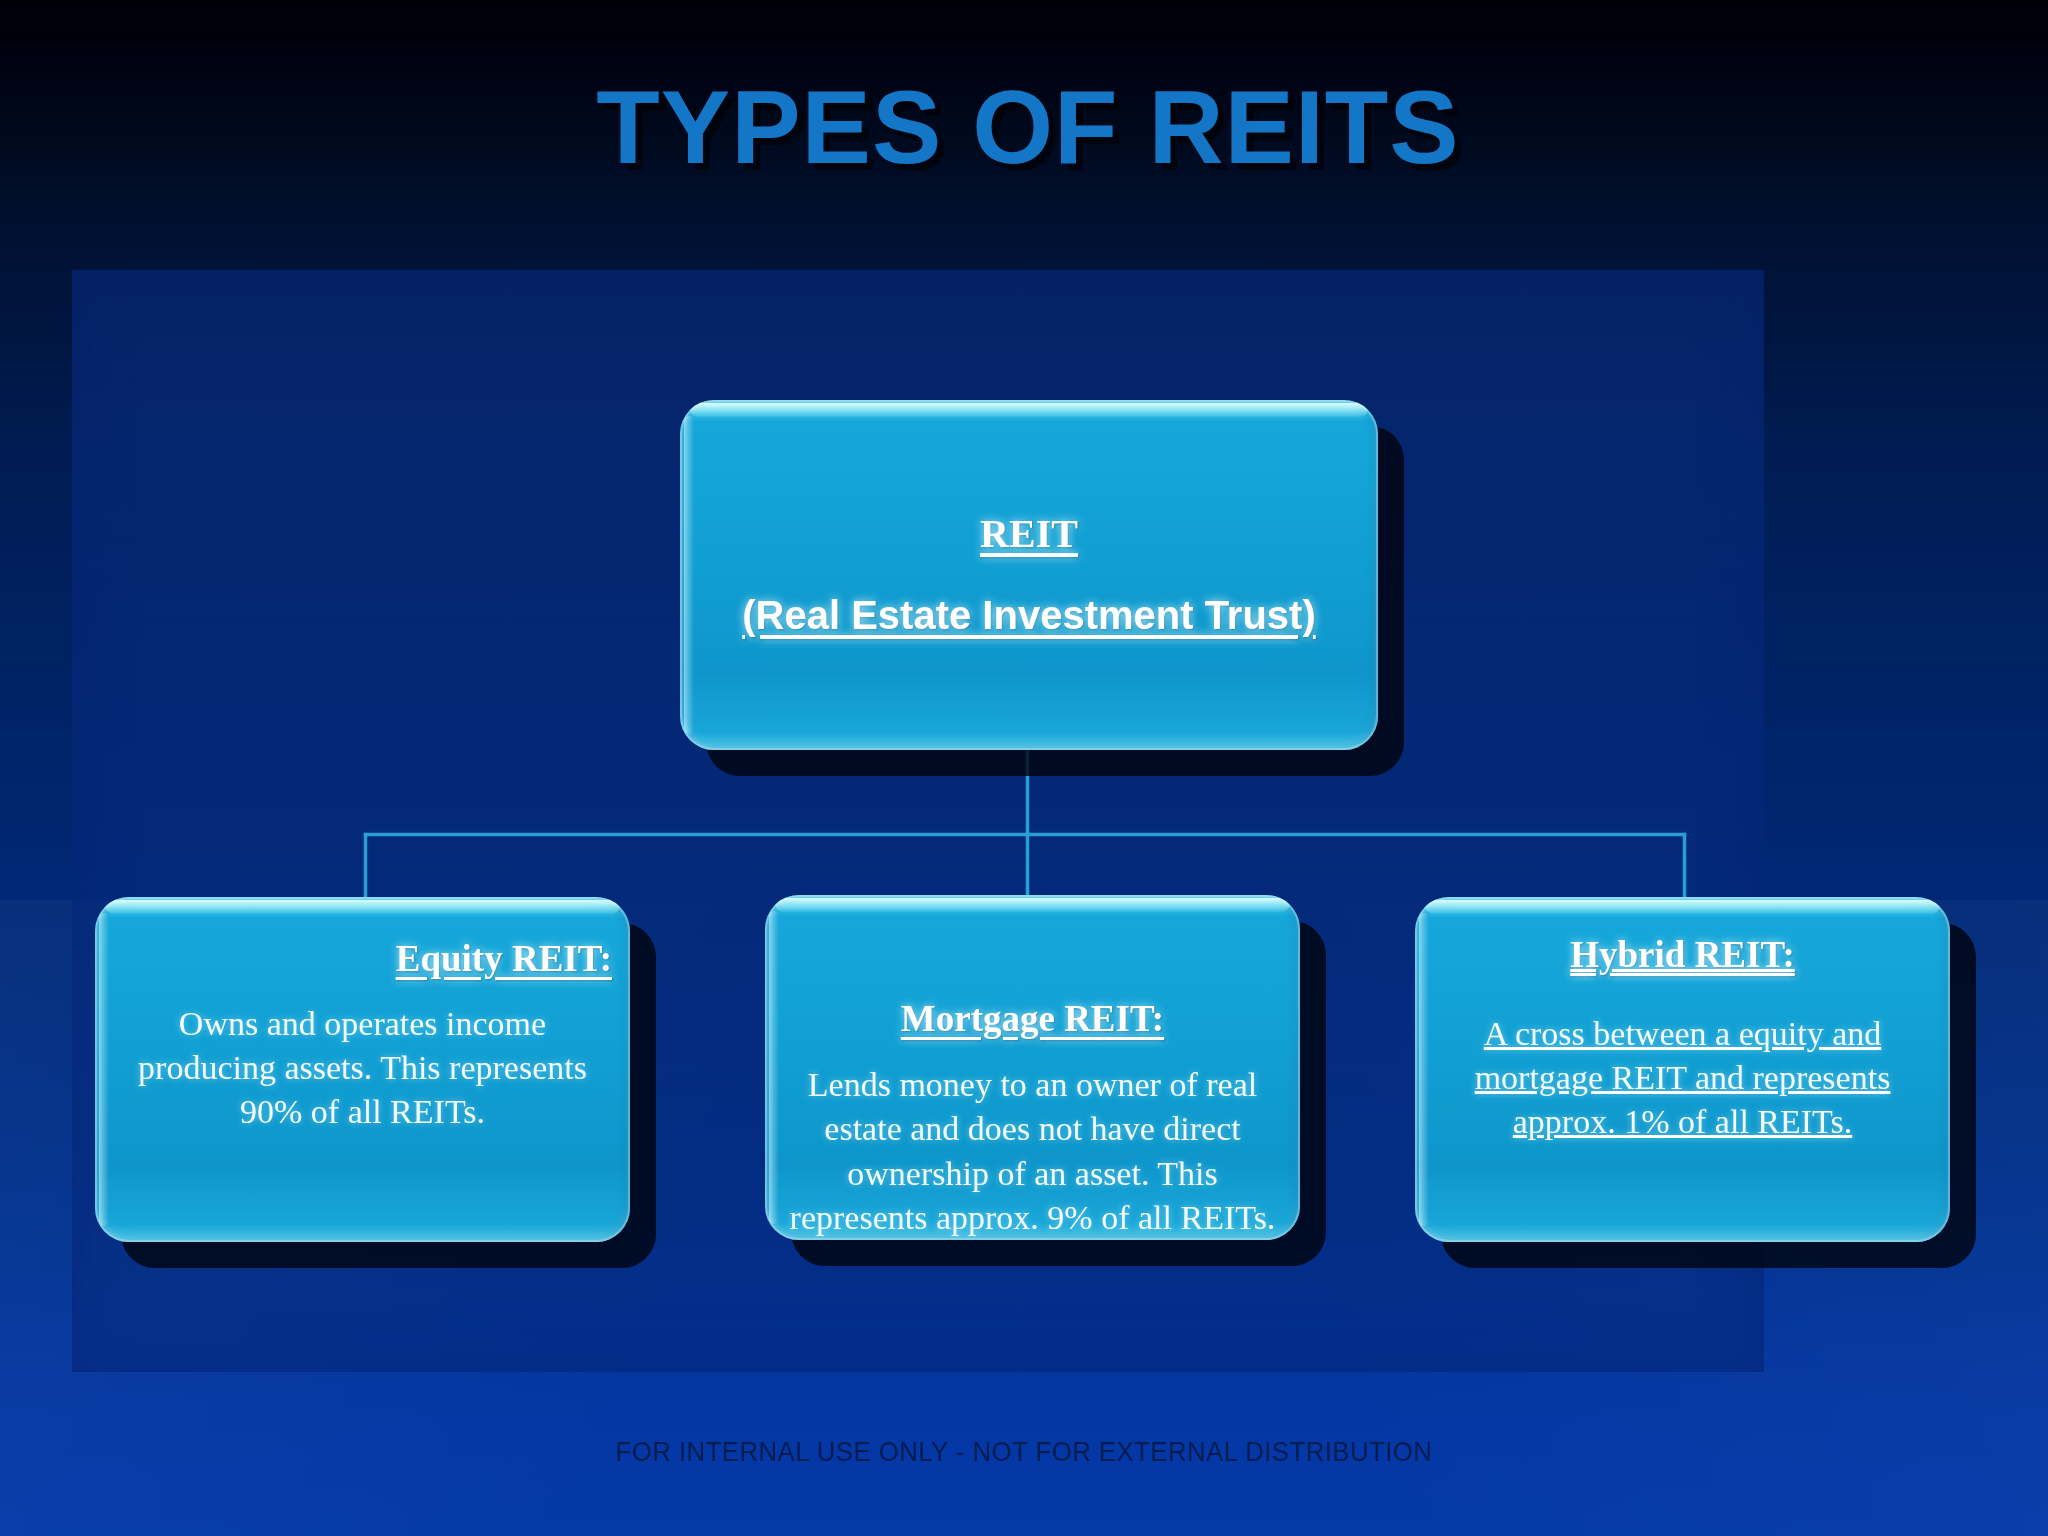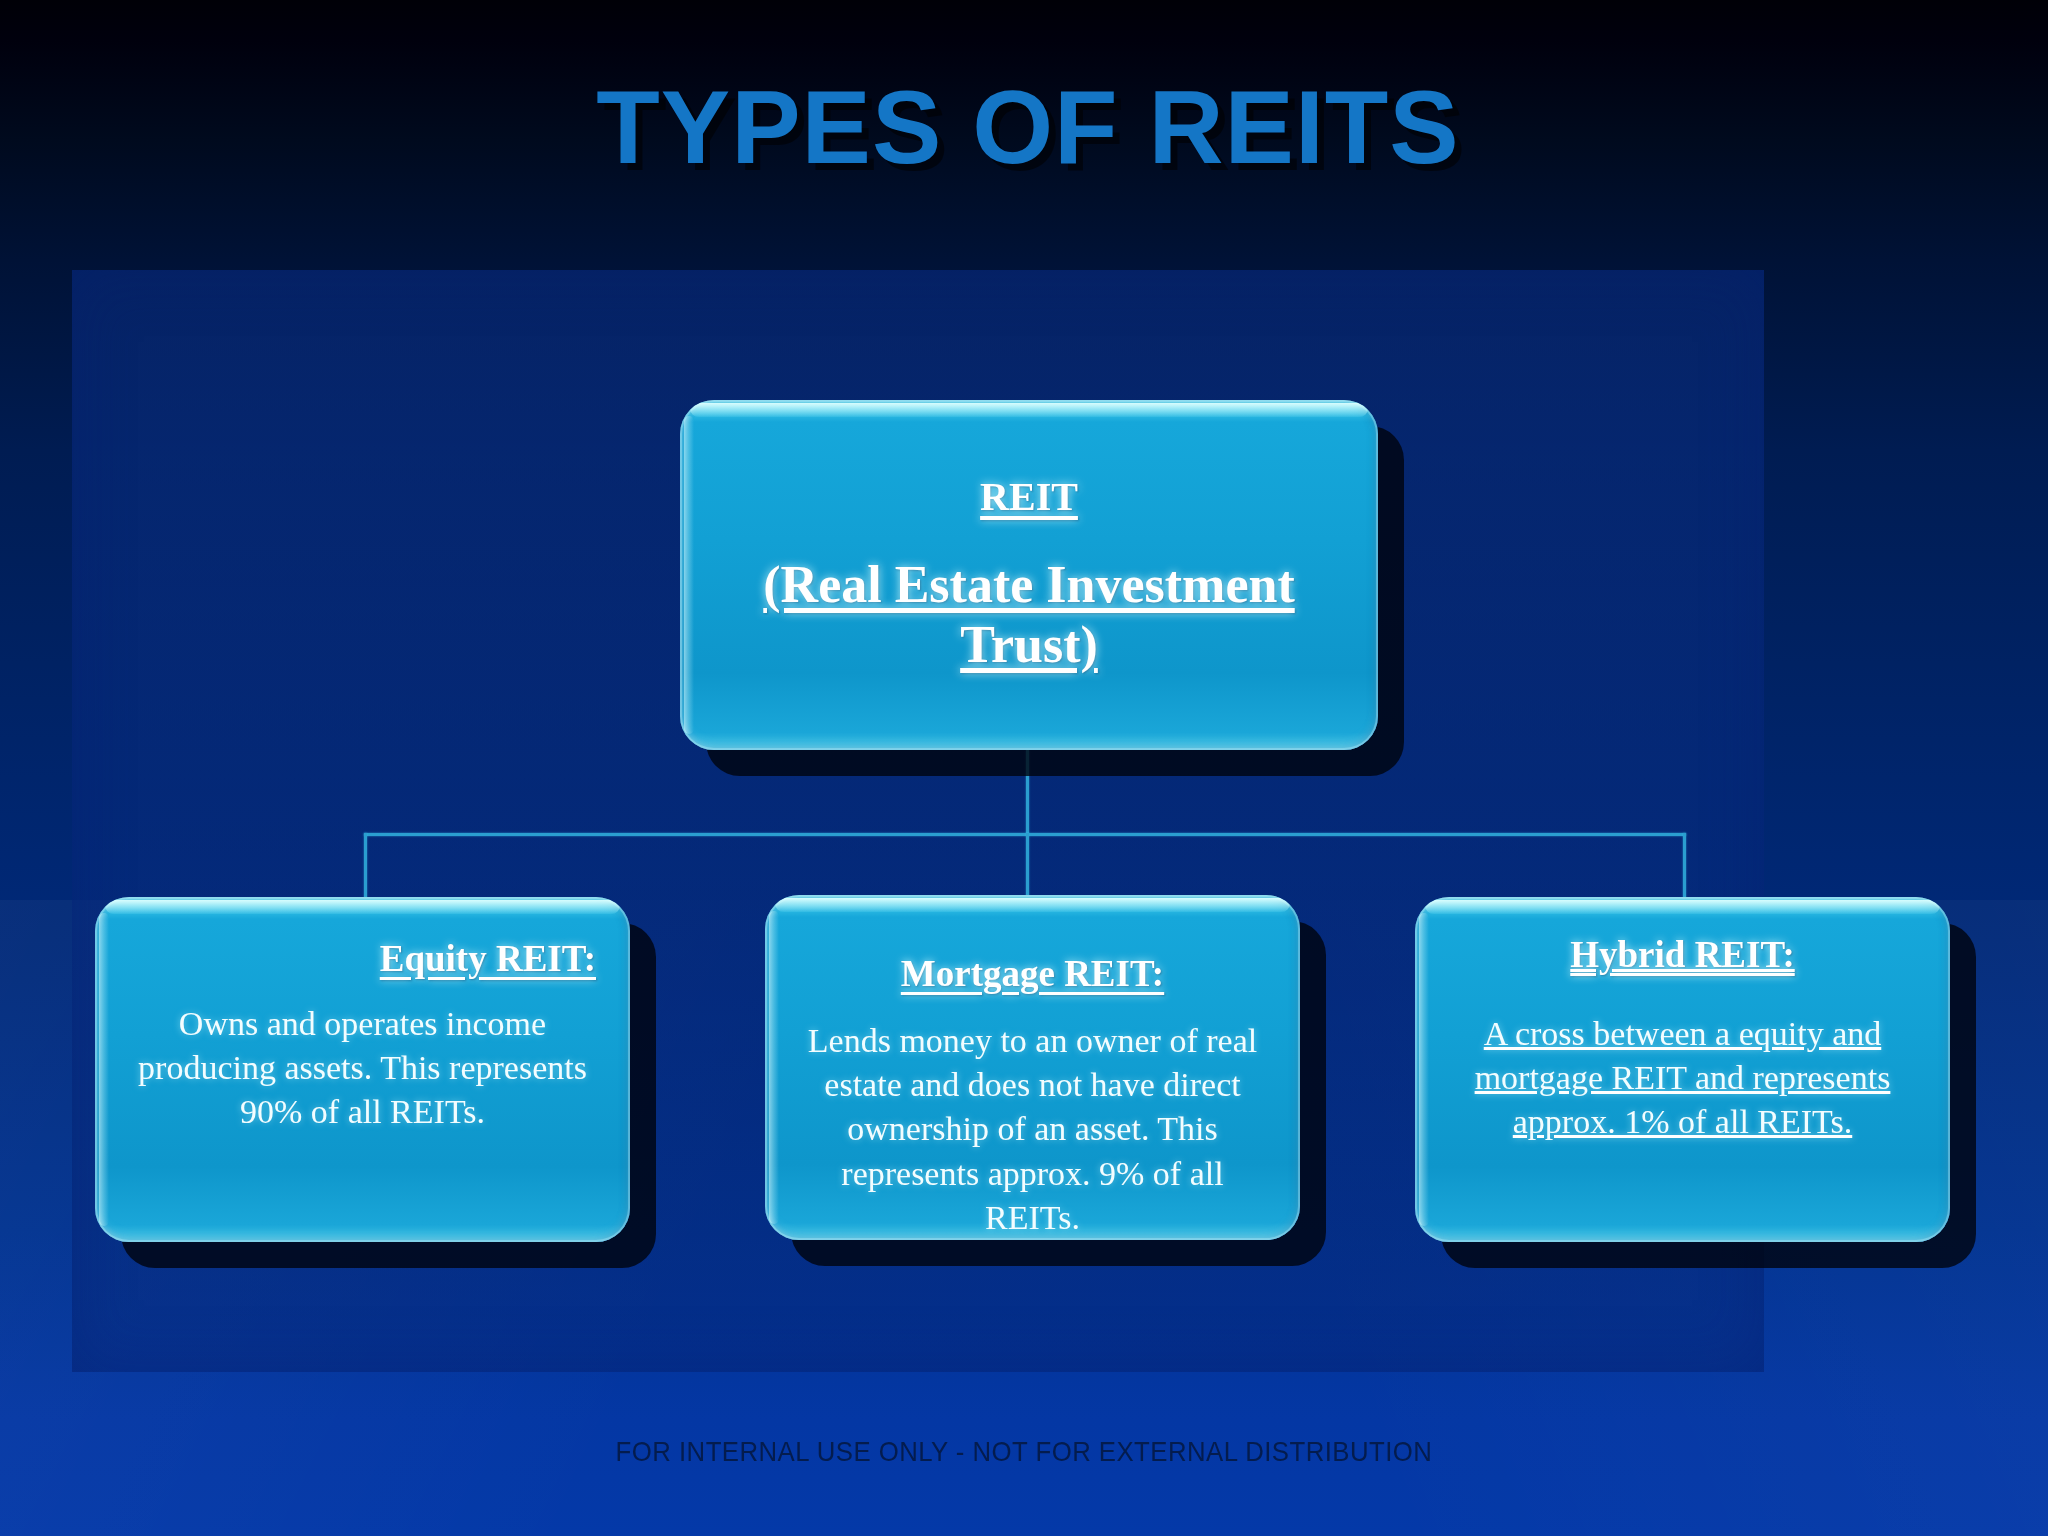--- a/index.html
+++ b/index.html
@@ -138,38 +138,38 @@
 
   #box-reit     { left: 680px;  top: 400px;  width: 698px; height: 350px; justify-content: center; }
   #box-equity   { left: 95px;   top: 897px;  width: 535px; height: 345px; }
   #box-mortgage { left: 765px;  top: 895px;  width: 535px; height: 345px; justify-content: flex-end; }
   #box-hybrid   { left: 1415px; top: 897px;  width: 535px; height: 345px; text-decoration: underline; }
 
   .box-inner {
     position: relative;
     z-index: 2;
     width: 100%;
-    padding: 0 34px;
+    padding: 0 18px;
     box-sizing: border-box;
   }
 
   
   .root-title {
     font-family: "Liberation Serif", serif;
     font-weight: bold;
     font-size: 40px;
     line-height: 1.1;
     text-decoration: underline;
     text-underline-offset: 6px;
     text-shadow: 0 0 10px rgba(210,250,255,0.85), 1px 1px 2px rgba(0,50,90,0.45);
   }
   .root-sub {
-    font-family: Liberation Serif, serif;
-    font-weight: bold;
-    font-size: 52px;
+    font-family: Liberation Sans, sans-serif;
+    font-weight: bold;
+    font-size: 40px;
     line-height: 1.15;
     margin-top: 36px;
     text-decoration: underline;
     text-underline-offset: 6px;
     text-shadow: 0 0 10px rgba(210,250,255,0.85), 1px 1px 2px rgba(0,50,90,0.45);
   }
 
   
   .leaf-title {
     font-family: "Liberation Serif", serif;

